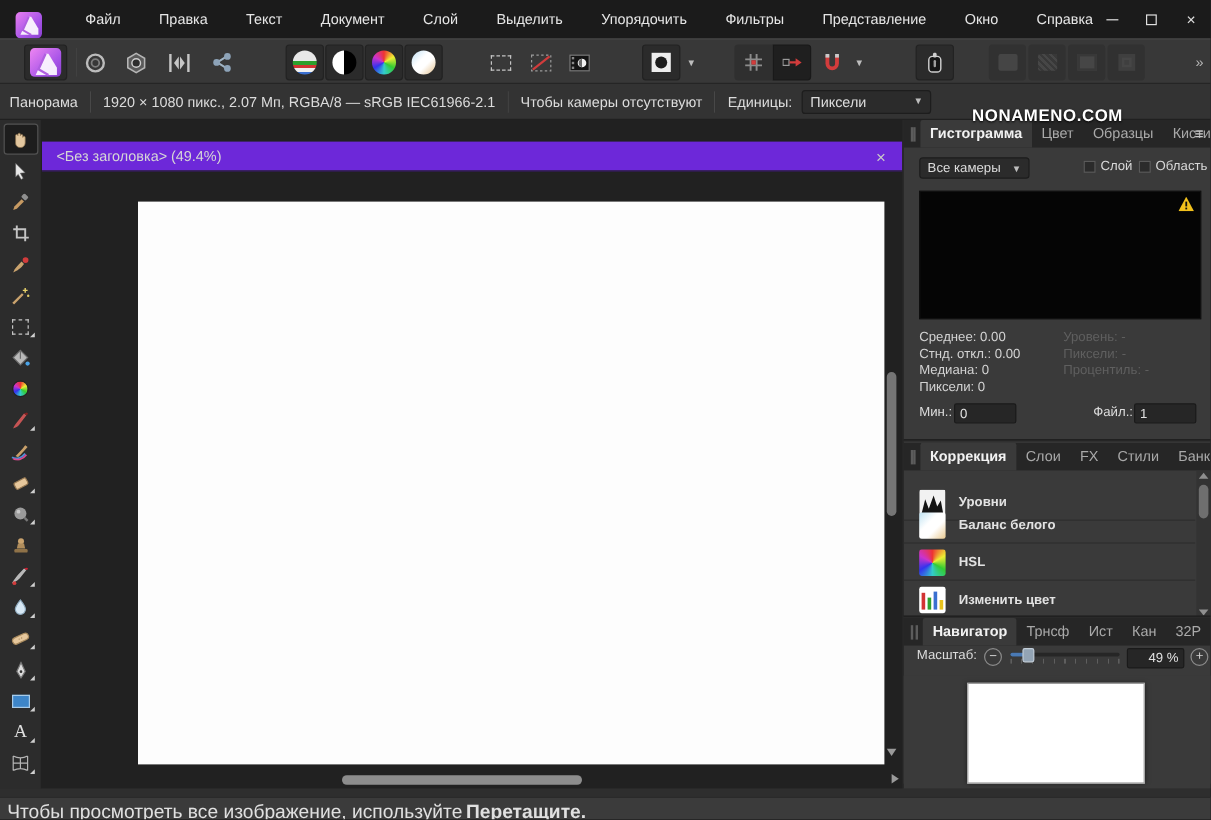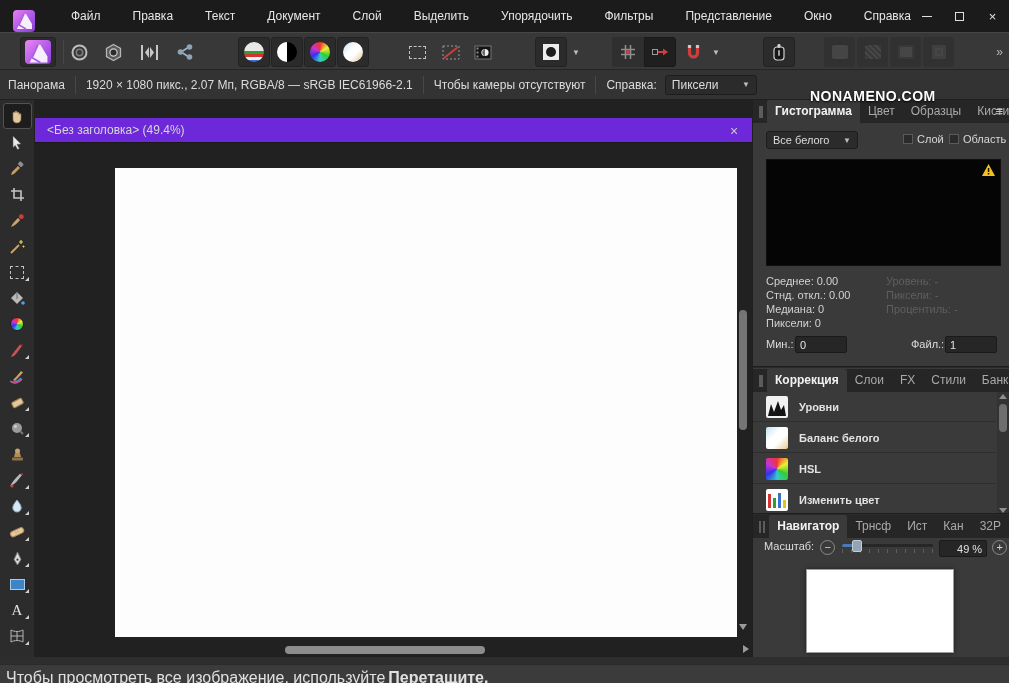--- a/index.html
+++ b/index.html
@@ -261,22 +261,22 @@
     <div class="watermark">NONAMENO.COM</div>
   </div>
 
   <div class="ctxbar">
     <span style="margin-left:8px">Панорама</span>
     <span class="ctxsep"></span>
     <span>1920 × 1080 пикс., 2.07 Мп, RGBA/8 — sRGB IEC61966-2.1</span>
     <span class="ctxsep"></span>
     <span>Чтобы камеры отсутствуют</span>
     <span class="ctxsep"></span>
-    <span>Справка:</span>
-    <div class="dropdown" style="width:92px;margin-left:8px">
+    <span>Единицы:</span>
+    <div class="dropdown" style="width:108px;margin-left:8px">
       <span>Пиксели</span>
       <span class="caret">▼</span>
     </div>
   </div>
 
   <div class="toolscol">
     <div class="tool active">
       <svg width="16" height="16" viewBox="0 0 16 16">
           <path d="M4 8.5 V5 a1 1 0 0 1 2 0 V4 a1 1 0 0 1 2 0 v1 a1 1 0 0 1 2 0 v1.5 a1 1 0 0 1 2 0 V11 c0 2.2-1.6 4-4 4 s-4-1.6-4-3.6 z" fill="#e3c79f" stroke="#8a6f4d" stroke-width=".6"></path>
         </svg>
@@ -410,21 +410,21 @@
 
     <div class="ptabs" style="top:0">
       <span class="grip"></span>
       <span class="ptab active">Гистограмма</span>
       <span class="ptab">Цвет</span>
       <span class="ptab">Образцы</span>
       <span class="ptab">Кисти</span>
       <span class="pmenu">≡</span>
     </div>
     <div class="dropdown abs" style="left:13px;top:31px;width:92px;height:18px;font-size:11px">
-      <span>Все белого</span>
+      <span>Все камеры</span>
       <span class="caret">▼</span>
     </div>
     <div class="checkrow abs" style="left:150px;top:33px;font-size:11px">
       <span class="cbox"></span>
       <span>Слой</span>
     </div>
     <div class="checkrow abs" style="left:196px;top:33px;font-size:11px">
       <span class="cbox"></span>
       <span>Область</span>
     </div>
@@ -454,21 +454,21 @@
     <div class="sectdiv" style="top:266px"></div>
 
     <div class="ptabs" style="top:269px">
       <span class="grip"></span>
       <span class="ptab active">Коррекция</span>
       <span class="ptab">Слои</span>
       <span class="ptab">FX</span>
       <span class="ptab">Стили</span>
       <span class="ptab">Банк</span>
     </div>
-    <div class="adjrow" style="top:292px">
+    <div class="adjrow" style="top:304px">
       <span class="adjicon">
           <svg viewBox="0 0 22 22">
             <rect width="22" height="22" fill="#f2f2f2"></rect>
             <path d="M2 20 L5 8 L8 16 L12 5 L15 14 L18 9 L20 20 Z" fill="#141414"></path>
           </svg>
         </span>
       <span class="adjlabel">Уровни</span>
     </div>
     <div class="adjrow" style="top:323px">
       <span class="adjicon" style="background:linear-gradient(135deg,#bfe3f2 0%,#ffffff 38% 62%,#e9c98f 100%)"></span>

